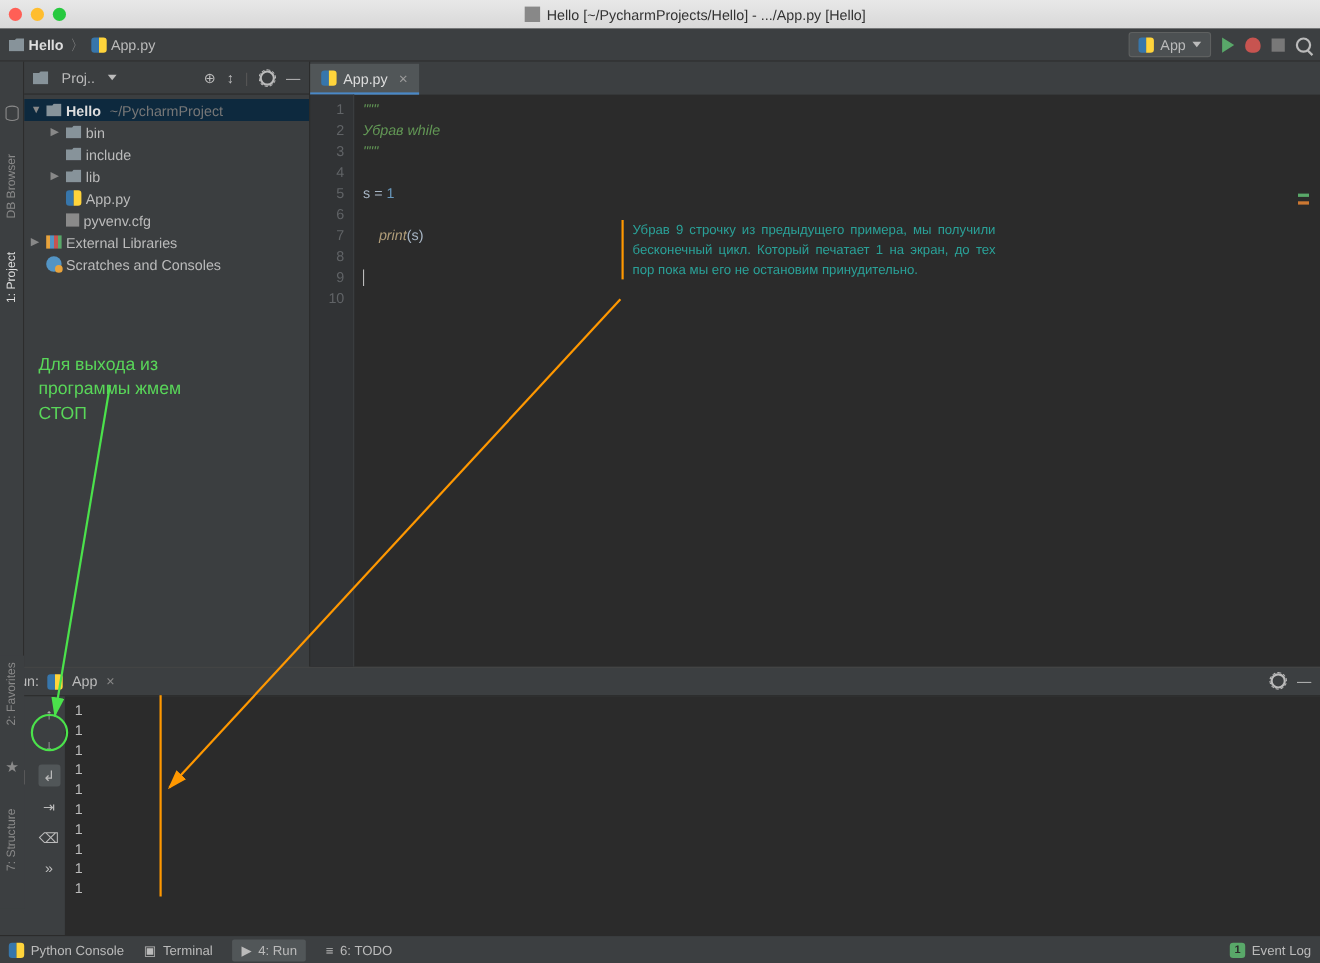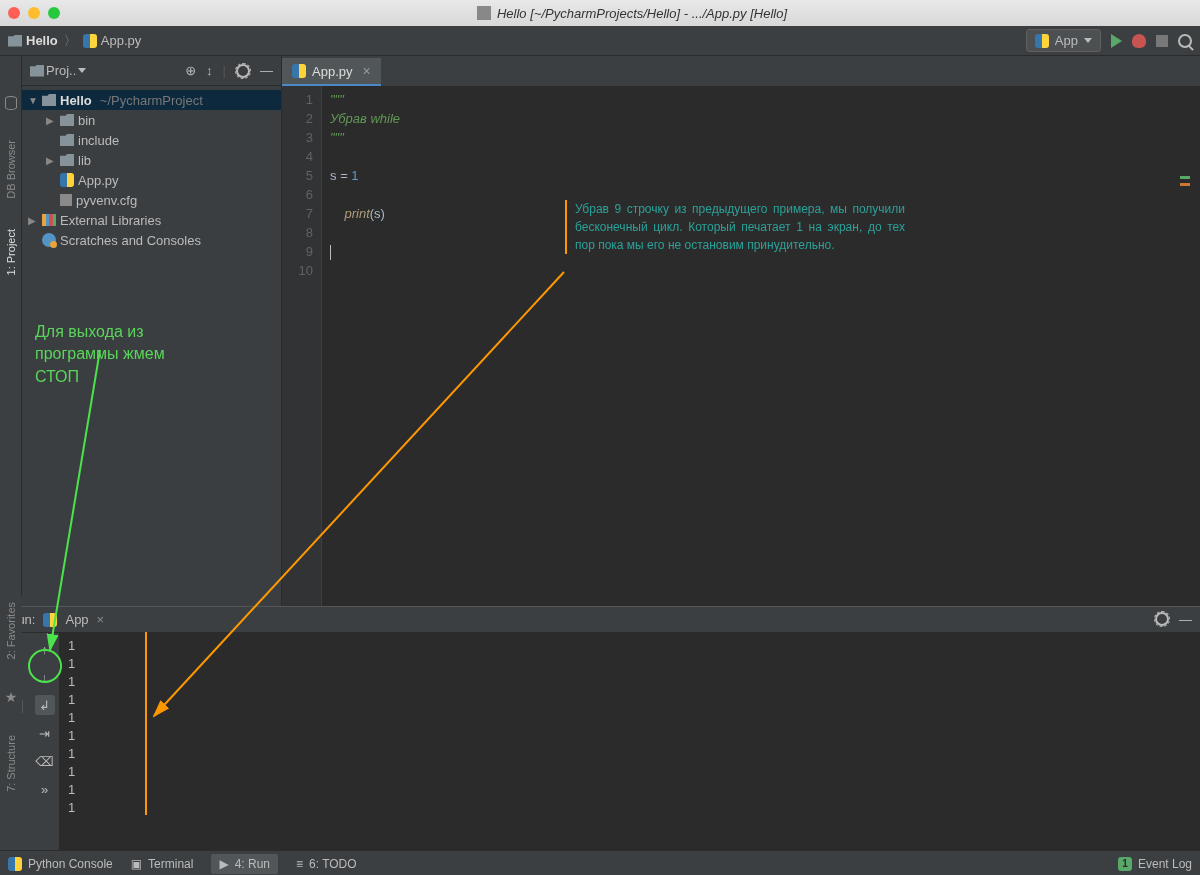--- a/index.html
+++ b/index.html
@@ -1,21 +1,21 @@
 <!DOCTYPE html>
 <html><head>
 <meta charset="utf-8">
 <style>
 * { margin:0; padding:0; box-sizing:border-box; font-family:-apple-system,BlinkMacSystemFont,"Segoe UI",sans-serif; }
 body { width:1200px; height:875px; background:#3c3f41; color:#bbb; font-size:13px; overflow:hidden; position:relative; }
 .titlebar { height:26px; background:linear-gradient(#e8e8e8,#d8d8d8); display:flex; align-items:center; padding:0 8px; color:#333; font-size:13px; }
 .traffic { display:flex; gap:8px; margin-right:12px; }
 .tdot { width:12px; height:12px; border-radius:50%; }
 .tdot.r { background:#ff5f56; } .tdot.y { background:#ffbd2e; } .tdot.g { background:#27c93f; }
-.titletext { flex:1; text-align:right; display:flex; align-items:center; justify-content:center; gap:6px;font-style:italic; }
+.titletext { flex:1; text-align:right; display:flex; align-items:center; justify-content:center; gap:6px; }
 .title-icon { width:14px; height:14px; background:#888; display:inline-block; }
 .navbar { height:30px; background:#3c3f41; border-bottom:1px solid #2b2b2b; display:flex; align-items:center; padding:0 8px; }
 .bc { display:flex; align-items:center; gap:4px; color:#bbb; }
 .folder-icon { width:14px; height:12px; background:#87939a; display:inline-block; clip-path:polygon(0 15%,40% 15%,50% 0,100% 0,100% 100%,0 100%); }
 .py-icon { width:14px; height:14px; display:inline-block; position:relative; }
 .py-icon::before { content:""; position:absolute; width:7px; height:14px; background:#3776ab; border-radius:3px 0 0 3px; left:0; }
 .py-icon::after { content:""; position:absolute; width:7px; height:14px; background:#ffd43b; border-radius:0 3px 3px 0; right:0; }
 .chev { color:#888; margin:0 2px; }
 .nav-right { margin-left:auto; display:flex; align-items:center; gap:10px; }
 .run-config { background:#4c5052; border:1px solid #5e6060; border-radius:3px; padding:3px 8px; display:flex; align-items:center; gap:6px; }
@@ -25,21 +25,21 @@
 .stop-sq { width:12px; height:12px; background:#787878; }
 .search-icon { width:14px; height:14px; border:2px solid #bbb; border-radius:50%; position:relative; }
 .search-icon::after { content:""; position:absolute; width:6px; height:2px; background:#bbb; bottom:-3px; right:-4px; transform:rotate(45deg); }
 .main { display:flex; height:550px; }
 .leftbar { width:22px; background:#3c3f41; border-right:1px solid #2b2b2b; display:flex; flex-direction:column; align-items:center; padding-top:40px; gap:30px; }
 .vlabel { writing-mode:vertical-rl; transform:rotate(180deg); font-size:11px; color:#8a8a8a; cursor:pointer; }
 .vlabel.active { color:#ddd; }
 .db-icon { width:12px; height:14px; border:1px solid #8a8a8a; border-radius:50%/20%; }
 .sidebar { width:260px; background:#3b3e40; border-right:1px solid #2b2b2b; display:flex; flex-direction:column; }
 .sb-header { height:30px; display:flex; align-items:center; padding:0 8px; border-bottom:1px solid #2b2b2b; gap:8px; }
-.sb-title { display:flex; align-items:center; gap:2px; }
+.sb-title { display:flex; align-items:center; gap:12px; }
 .sb-tools { margin-left:auto; display:flex; gap:10px; align-items:center; color:#bbb; }
 .gear-icon { width:14px; height:14px; border:2px solid #bbb; border-radius:50%; position:relative; }
 .gear-icon::before { content:""; position:absolute; inset:-3px; border:1px dashed #bbb; border-radius:50%; }
 .tree { flex:1; padding:4px 0; overflow:hidden; }
 .tree-row { display:flex; align-items:center; height:20px; padding-left:6px; gap:4px; color:#bbb; cursor:pointer; }
 .tree-row.sel { background:#0d293e; }
 .arrow { width:10px; font-size:10px; color:#888; }
 .tree-row .lbl { white-space:nowrap; }
 .bold { font-weight:600; color:#ddd; }
 .path { color:#777; margin-left:4px; }

